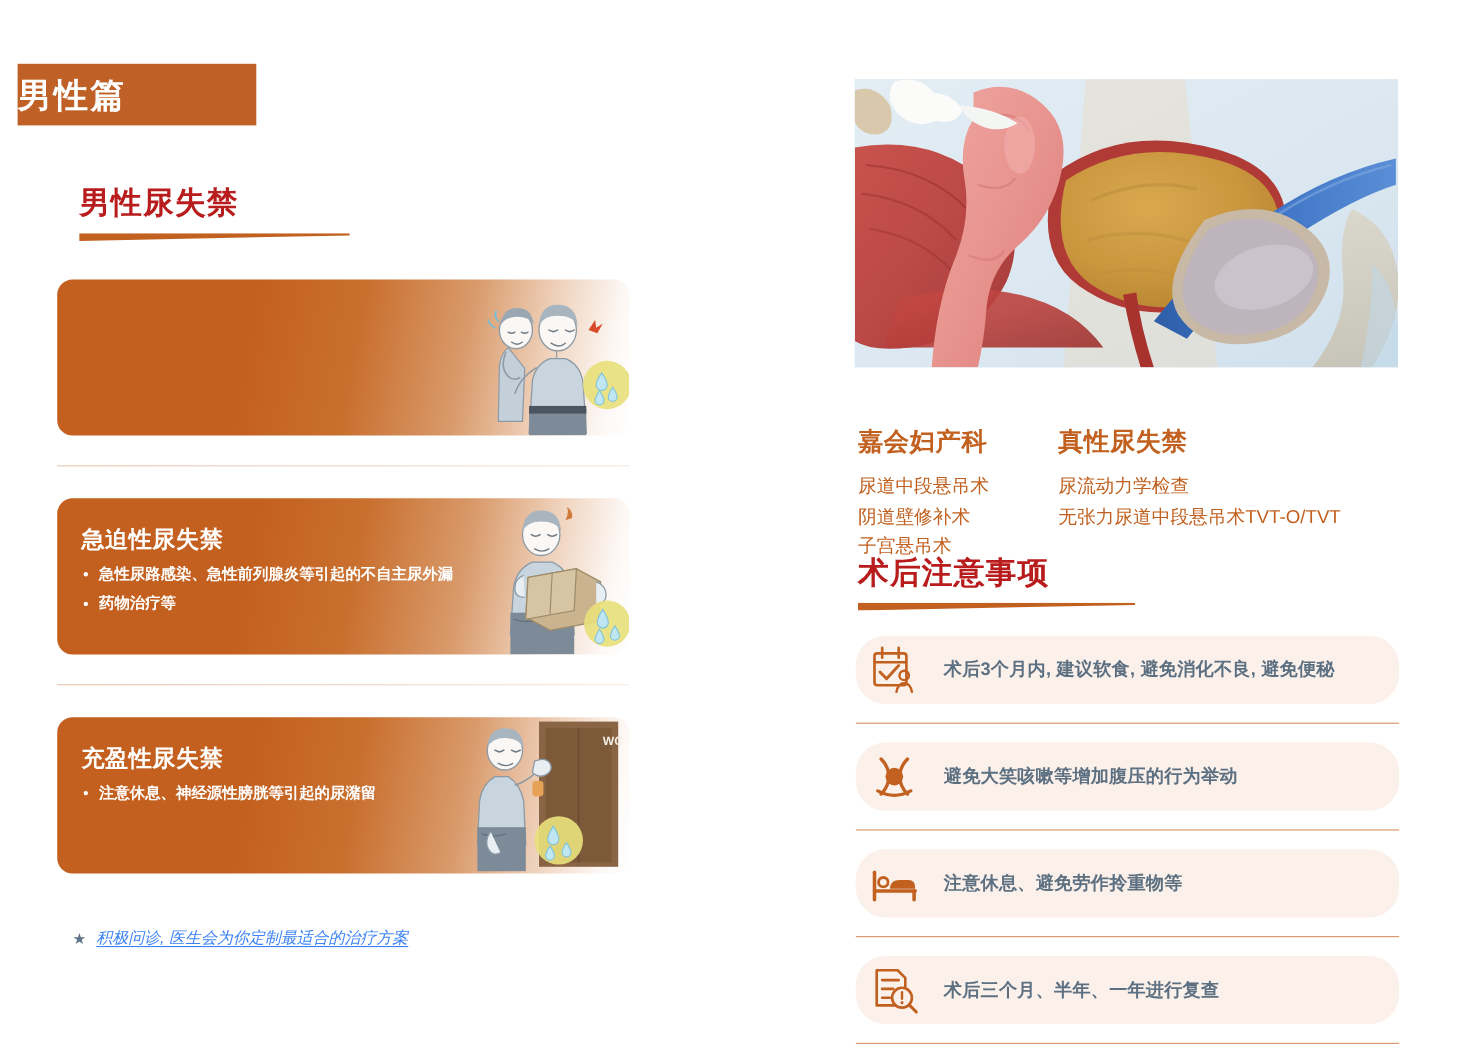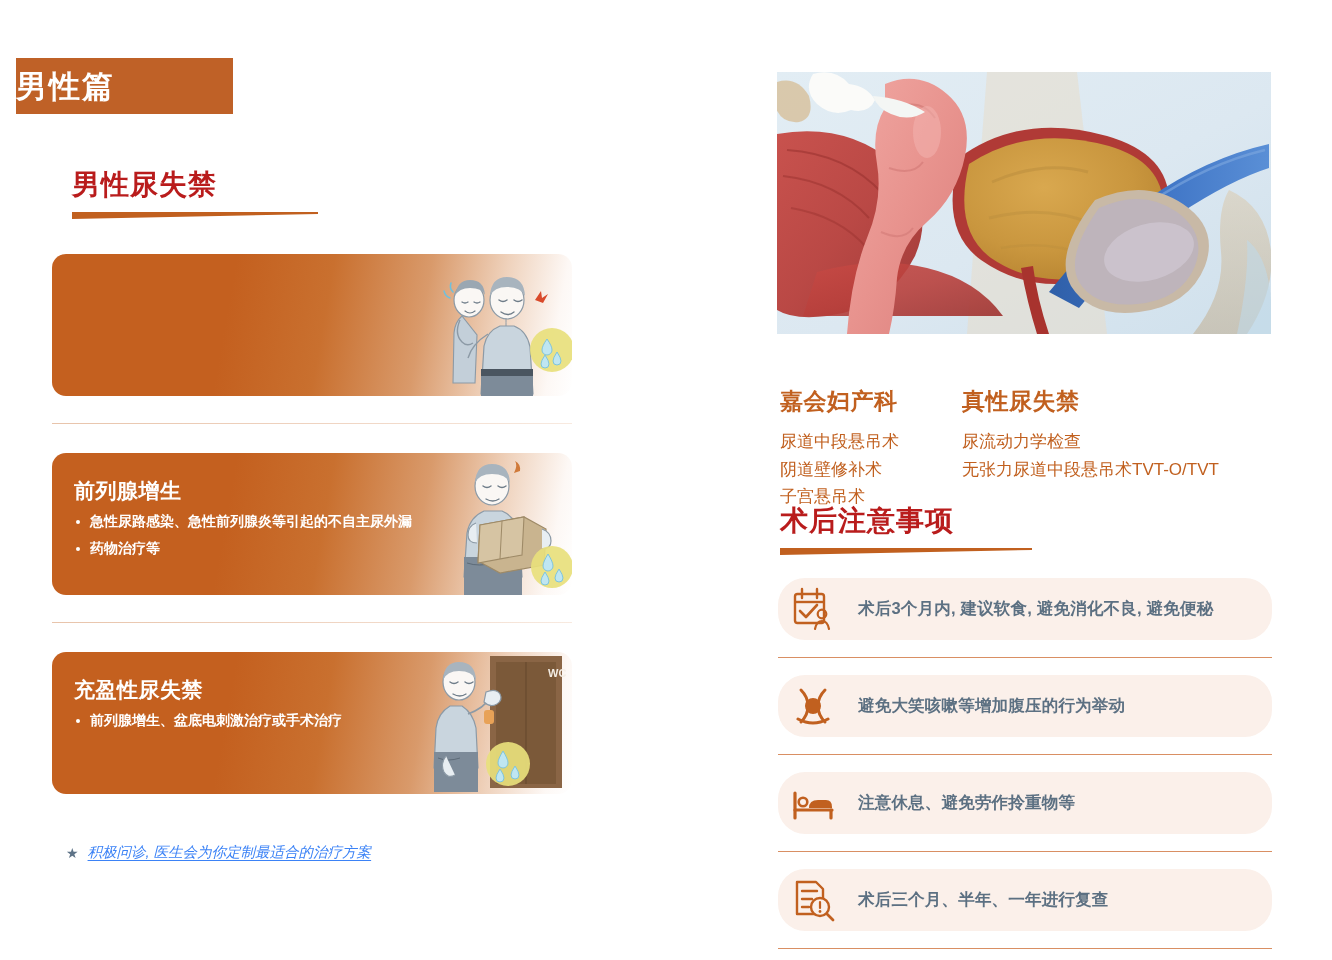--- a/index.html
+++ b/index.html
@@ -274,21 +274,21 @@
             <path d="M135 98 q4 6 4 9 a4 4 0 0 1 -8 0 q0-3 4-9z" fill="#BFE6F2" stroke="#7FC4DC" stroke-width="1"></path>
             <path d="M123 101 q4 6 4 9 a4 4 0 0 1 -8 0 q0-3 4-9z" fill="#BFE6F2" stroke="#7FC4DC" stroke-width="1"></path>
           </svg>
         </div>
       </div>
 
       <div class="card-divider"></div>
 
       <div class="card">
         <div class="card-body">
-          <div class="card-title">前列腺增生</div>
+          <div class="card-title">急迫性尿失禁</div>
           <ul class="card-bullets">
             <li>急性尿路感染、急性前列腺炎等引起的不自主尿外漏</li>
             <li>药物治疗等</li>
           </ul>
         </div>
         <div class="card-art">
           <svg viewBox="0 0 150 142">
             <path d="M62 58 q-14 6 -17 22 l-3 44 58 0 -3-43 q-3-17 -17-23z" fill="#C9D5DE" stroke="#8C9AA6" stroke-width="1.2"></path>
             <rect x="42" y="104" width="58" height="38" fill="#7D8B99"></rect>
             <path d="M45 110 q12 4 26 0" fill="none" stroke="#5D6B78" stroke-width="1"></path>
@@ -312,21 +312,21 @@
           </svg>
         </div>
       </div>
 
       <div class="card-divider"></div>
 
       <div class="card">
         <div class="card-body">
           <div class="card-title">充盈性尿失禁</div>
           <ul class="card-bullets">
-            <li>前列腺增生、盆底电刺激治疗或手术治疗</li>
+            <li>注意休息、神经源性膀胱等引起的尿潴留</li>
           </ul>
         </div>
         <div class="card-art">
           <svg viewBox="0 0 150 142">
 
             <rect x="68" y="4" width="72" height="132" fill="#8A6545"></rect>
             <rect x="74" y="10" width="60" height="122" fill="#7B5939"></rect>
             <line x1="104" y1="10" x2="104" y2="132" stroke="#6B4C30" stroke-width="1.4"></line>
             <text x="126" y="25" font-family="Liberation Sans, sans-serif" font-size="11" font-weight="bold" fill="#F4EDE4">WC</text>
 

